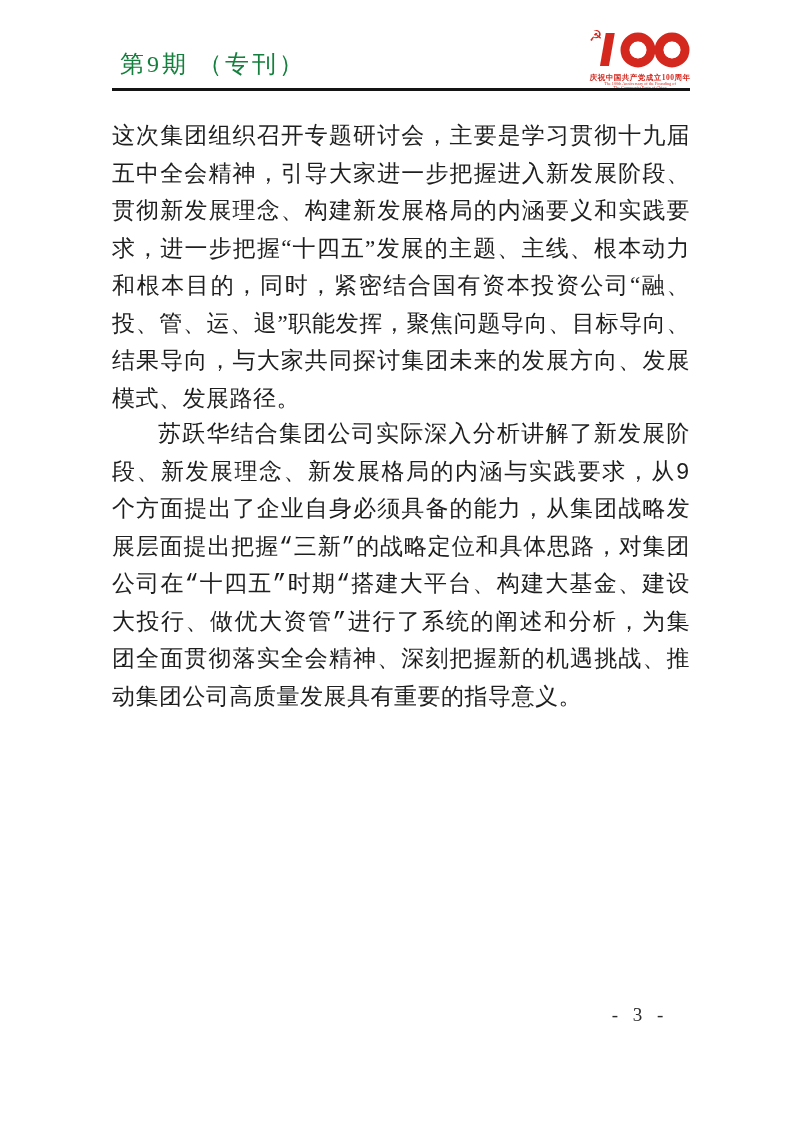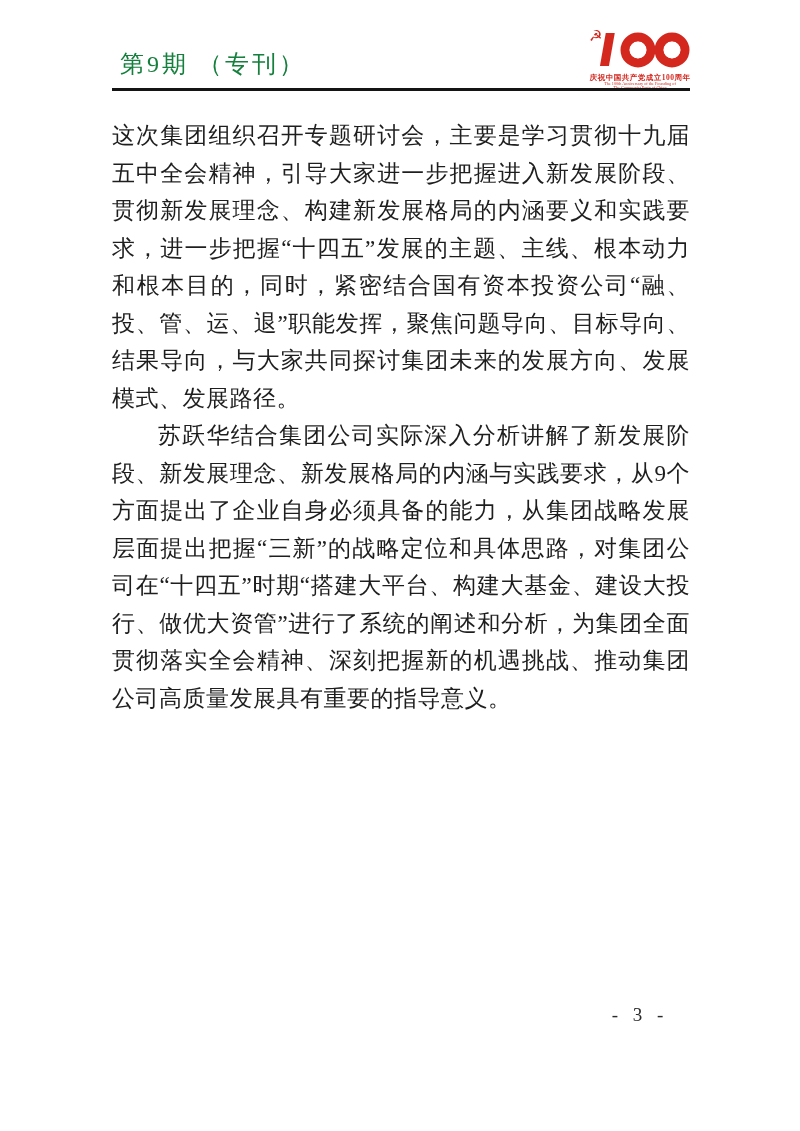--- a/index.html
+++ b/index.html
@@ -63,21 +63,21 @@
     color: #1e1e1e;
     margin-top: 16px;
   }
   .article p {
     margin: 0;
     font-size: 23px;
     line-height: 37.5px;
     text-align: justify;
     letter-spacing: 0.5px;
   }
-  .article p.indent { text-indent: 2em; }
+  .article p.indent { text-indent: 2em; font-family: Liberation Mono, monospace; }
 
   
   .page-number {
     position: absolute;
     top: 1004px;
     left: 595px;
     width: 90px;
     text-align: center;
     font-size: 19px;
     letter-spacing: 5px;

